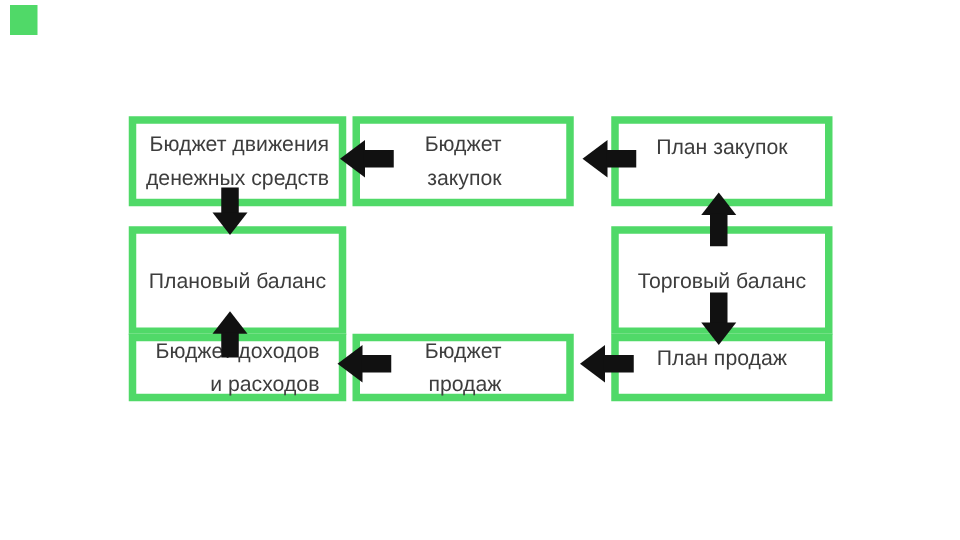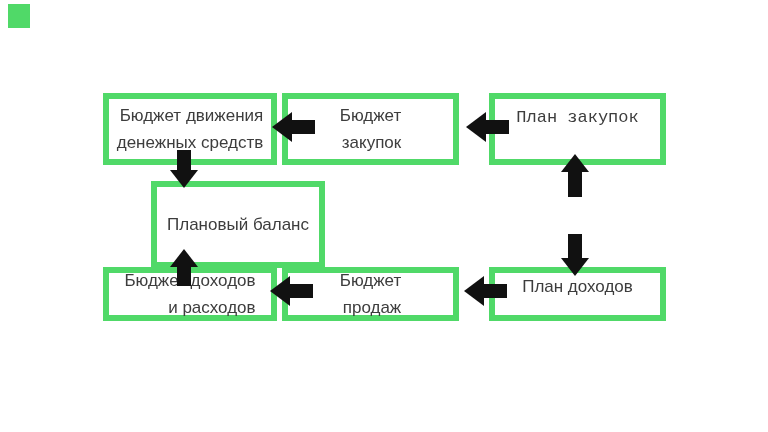--- a/index.html
+++ b/index.html
@@ -28,24 +28,24 @@
     color: #3d3d3d;
     font-size: 17px; line-height: 27px;
     white-space: pre-line;
   }
   
   .col1 { left: 103px; width: 174px; }
   .col2 { left: 282px; width: 177px; }
   .col3 { left: 489px; width: 177px; }
   
   .row1 { top: 93px;  height: 72px; }
-  .row2 { top: 181px; height: 87px; margin-left: 48px; }
+  .row2 { top: 181px; height: 87px; }
   .row3 { top: 267px; height: 54px; }
 
-  .lift-12 .lbl { position: relative; top: -12px; font-family: Liberation Mono, monospace; }
+  .lift-12 .lbl { position: relative; top: -12px; }
   .lift-8  .lbl { position: relative; top: -8px; }
 
   
   .shaft-h { position: absolute; height: 14px; background: #111111; }
   .shaft-v { position: absolute; width: 14px;  background: #111111; }
   .ah-left {
     position: absolute; width: 0; height: 0;
     border-top: 15px solid transparent; border-bottom: 15px solid transparent;
     border-right: 20px solid #111111;
   }
@@ -75,31 +75,34 @@
     <span class="lbl">Бюджет
 закупок</span>
   </div>
   <div class="dbox col3 row1 lift-12">
     <span class="lbl">План закупок</span>
   </div>
 
   <div class="dbox col1 row2">
     <span class="lbl">Плановый баланс</span>
   </div>
+  <div class="dbox col3 row2">
+    <span class="lbl">Торговый баланс</span>
+  </div>
 
   <div class="dbox col1 row3">
     <span class="lbl">Бюджет доходов
 и расходов</span>
   </div>
   <div class="dbox col2 row3">
     <span class="lbl">Бюджет
 продаж</span>
   </div>
   <div class="dbox col3 row3 lift-8">
-    <span class="lbl">План доходов</span>
+    <span class="lbl">План продаж</span>
   </div>
 
   <div>
     <div class="ah-left" style="left:466px; top:112px;"></div>
     <div class="shaft-h" style="left:485px; top:120px; width:24px;"></div>
   </div>
   <div>
     <div class="ah-left" style="left:272px; top:112px;"></div>
     <div class="shaft-h" style="left:291px; top:120px; width:24px;"></div>
   </div>

